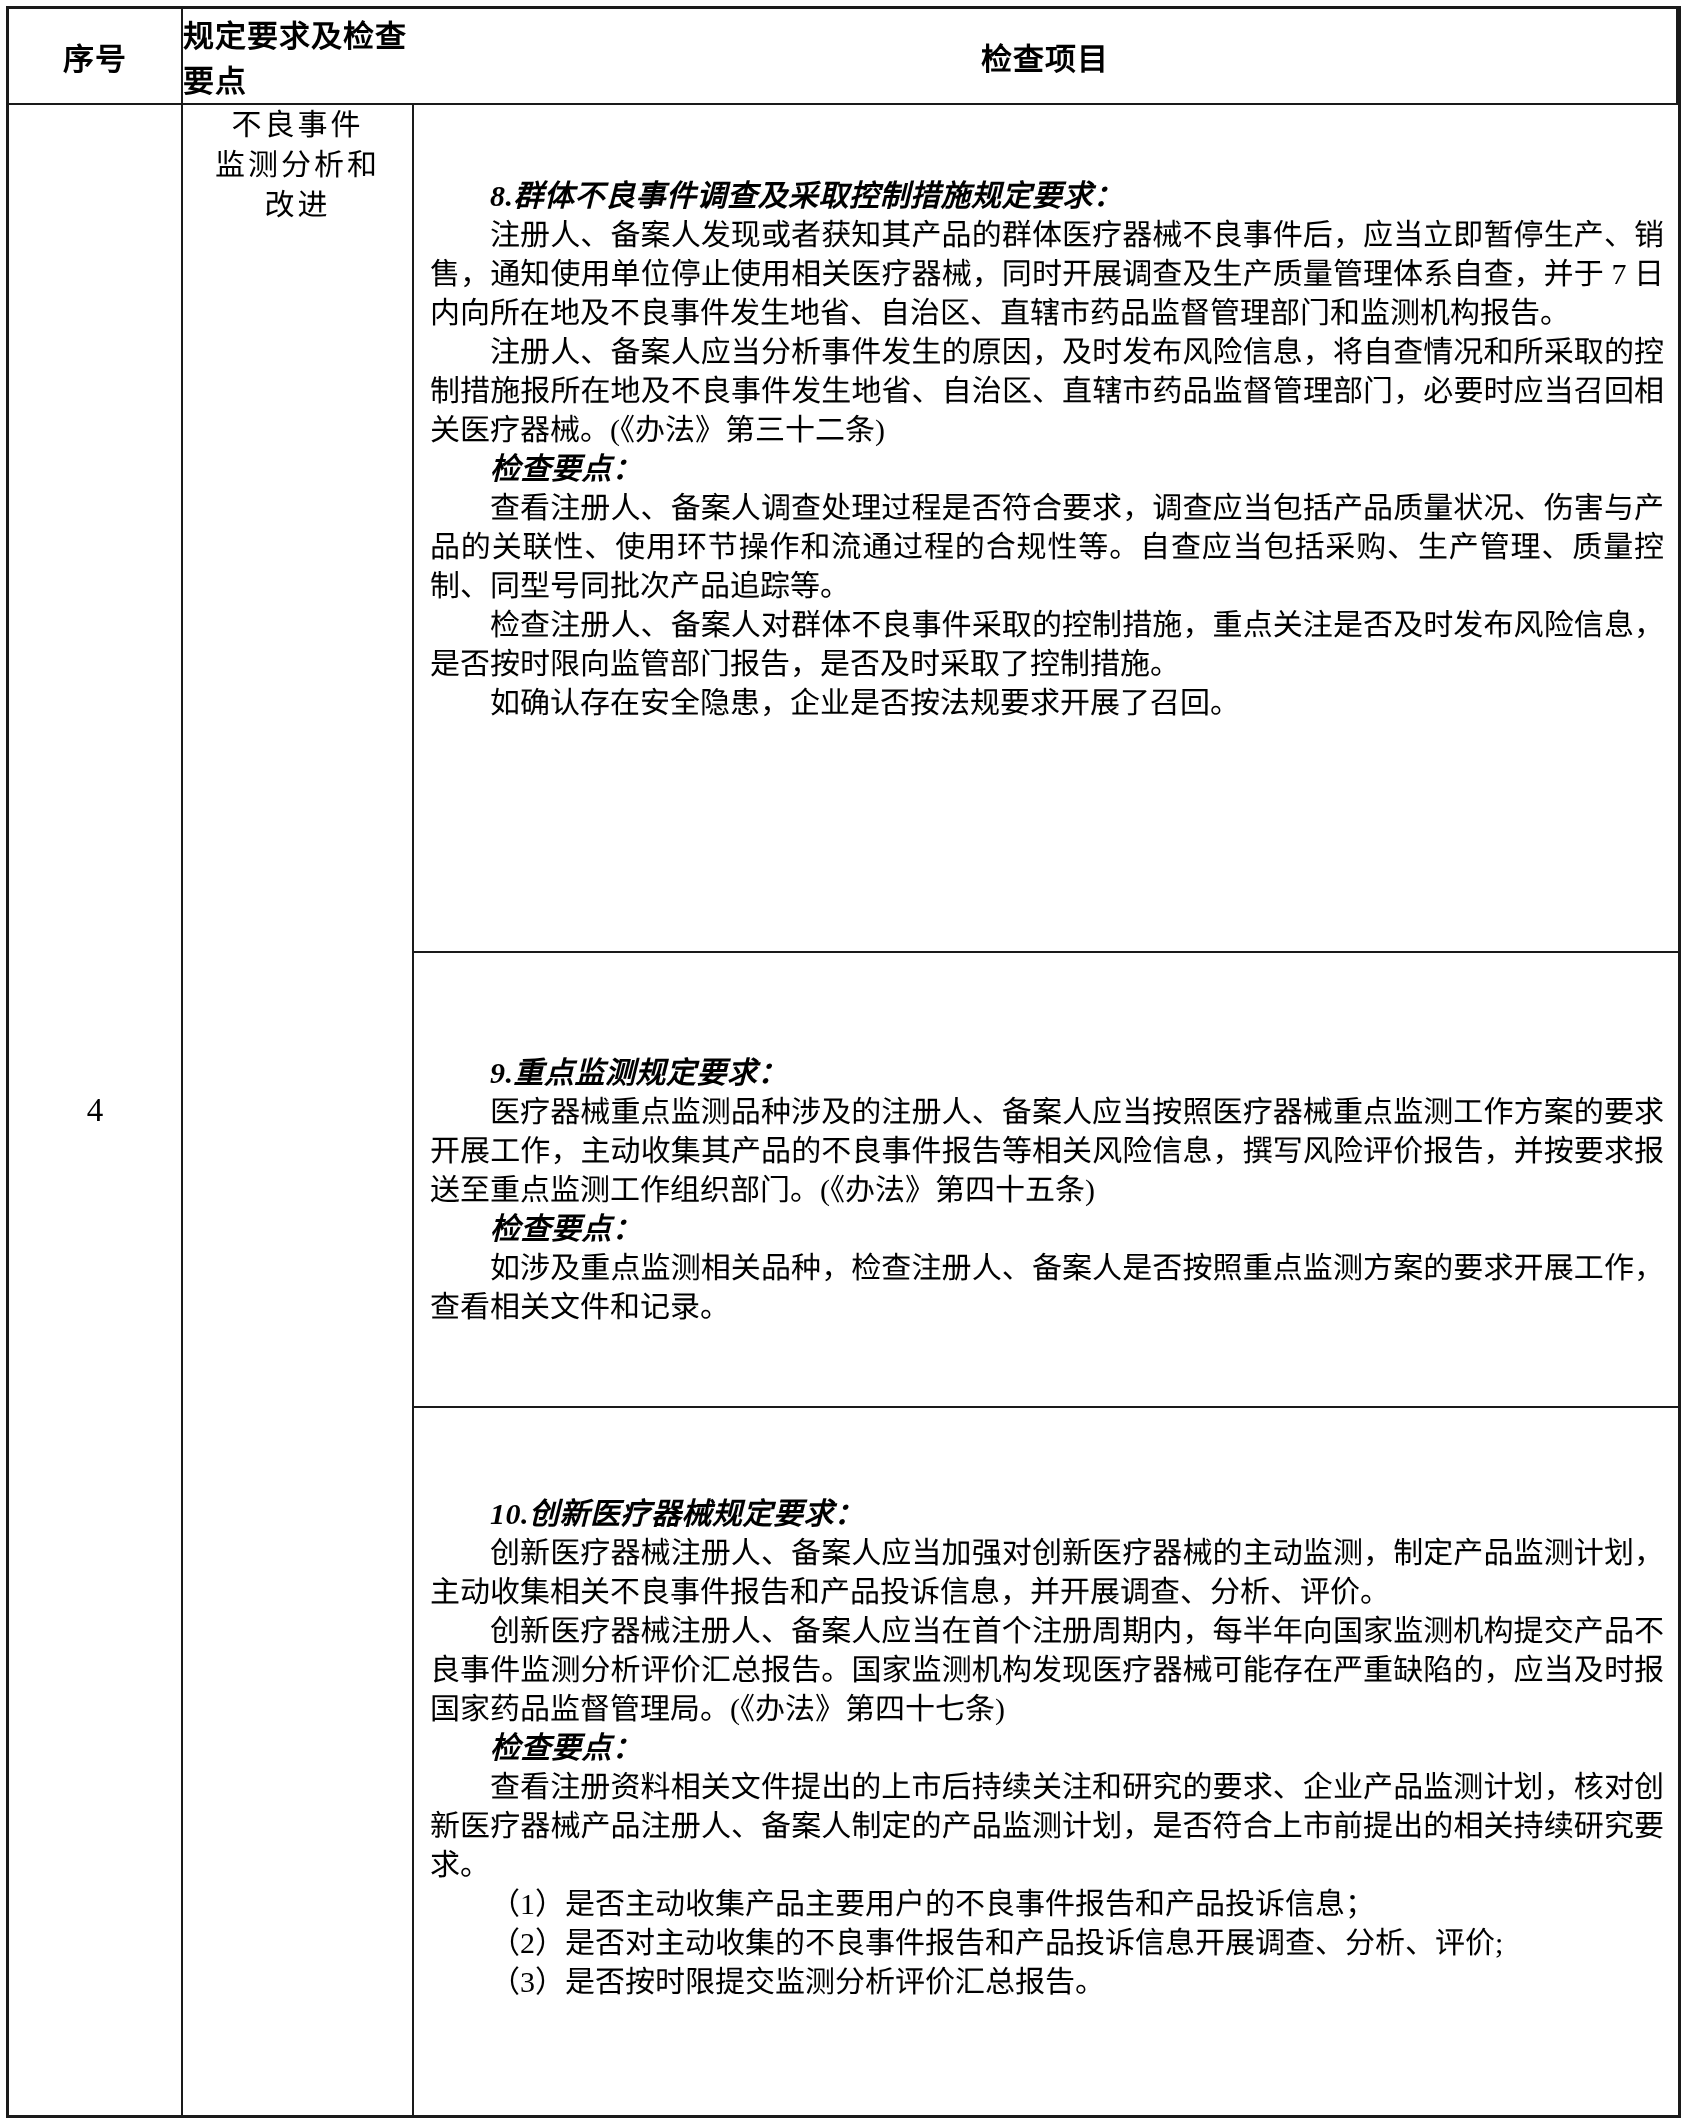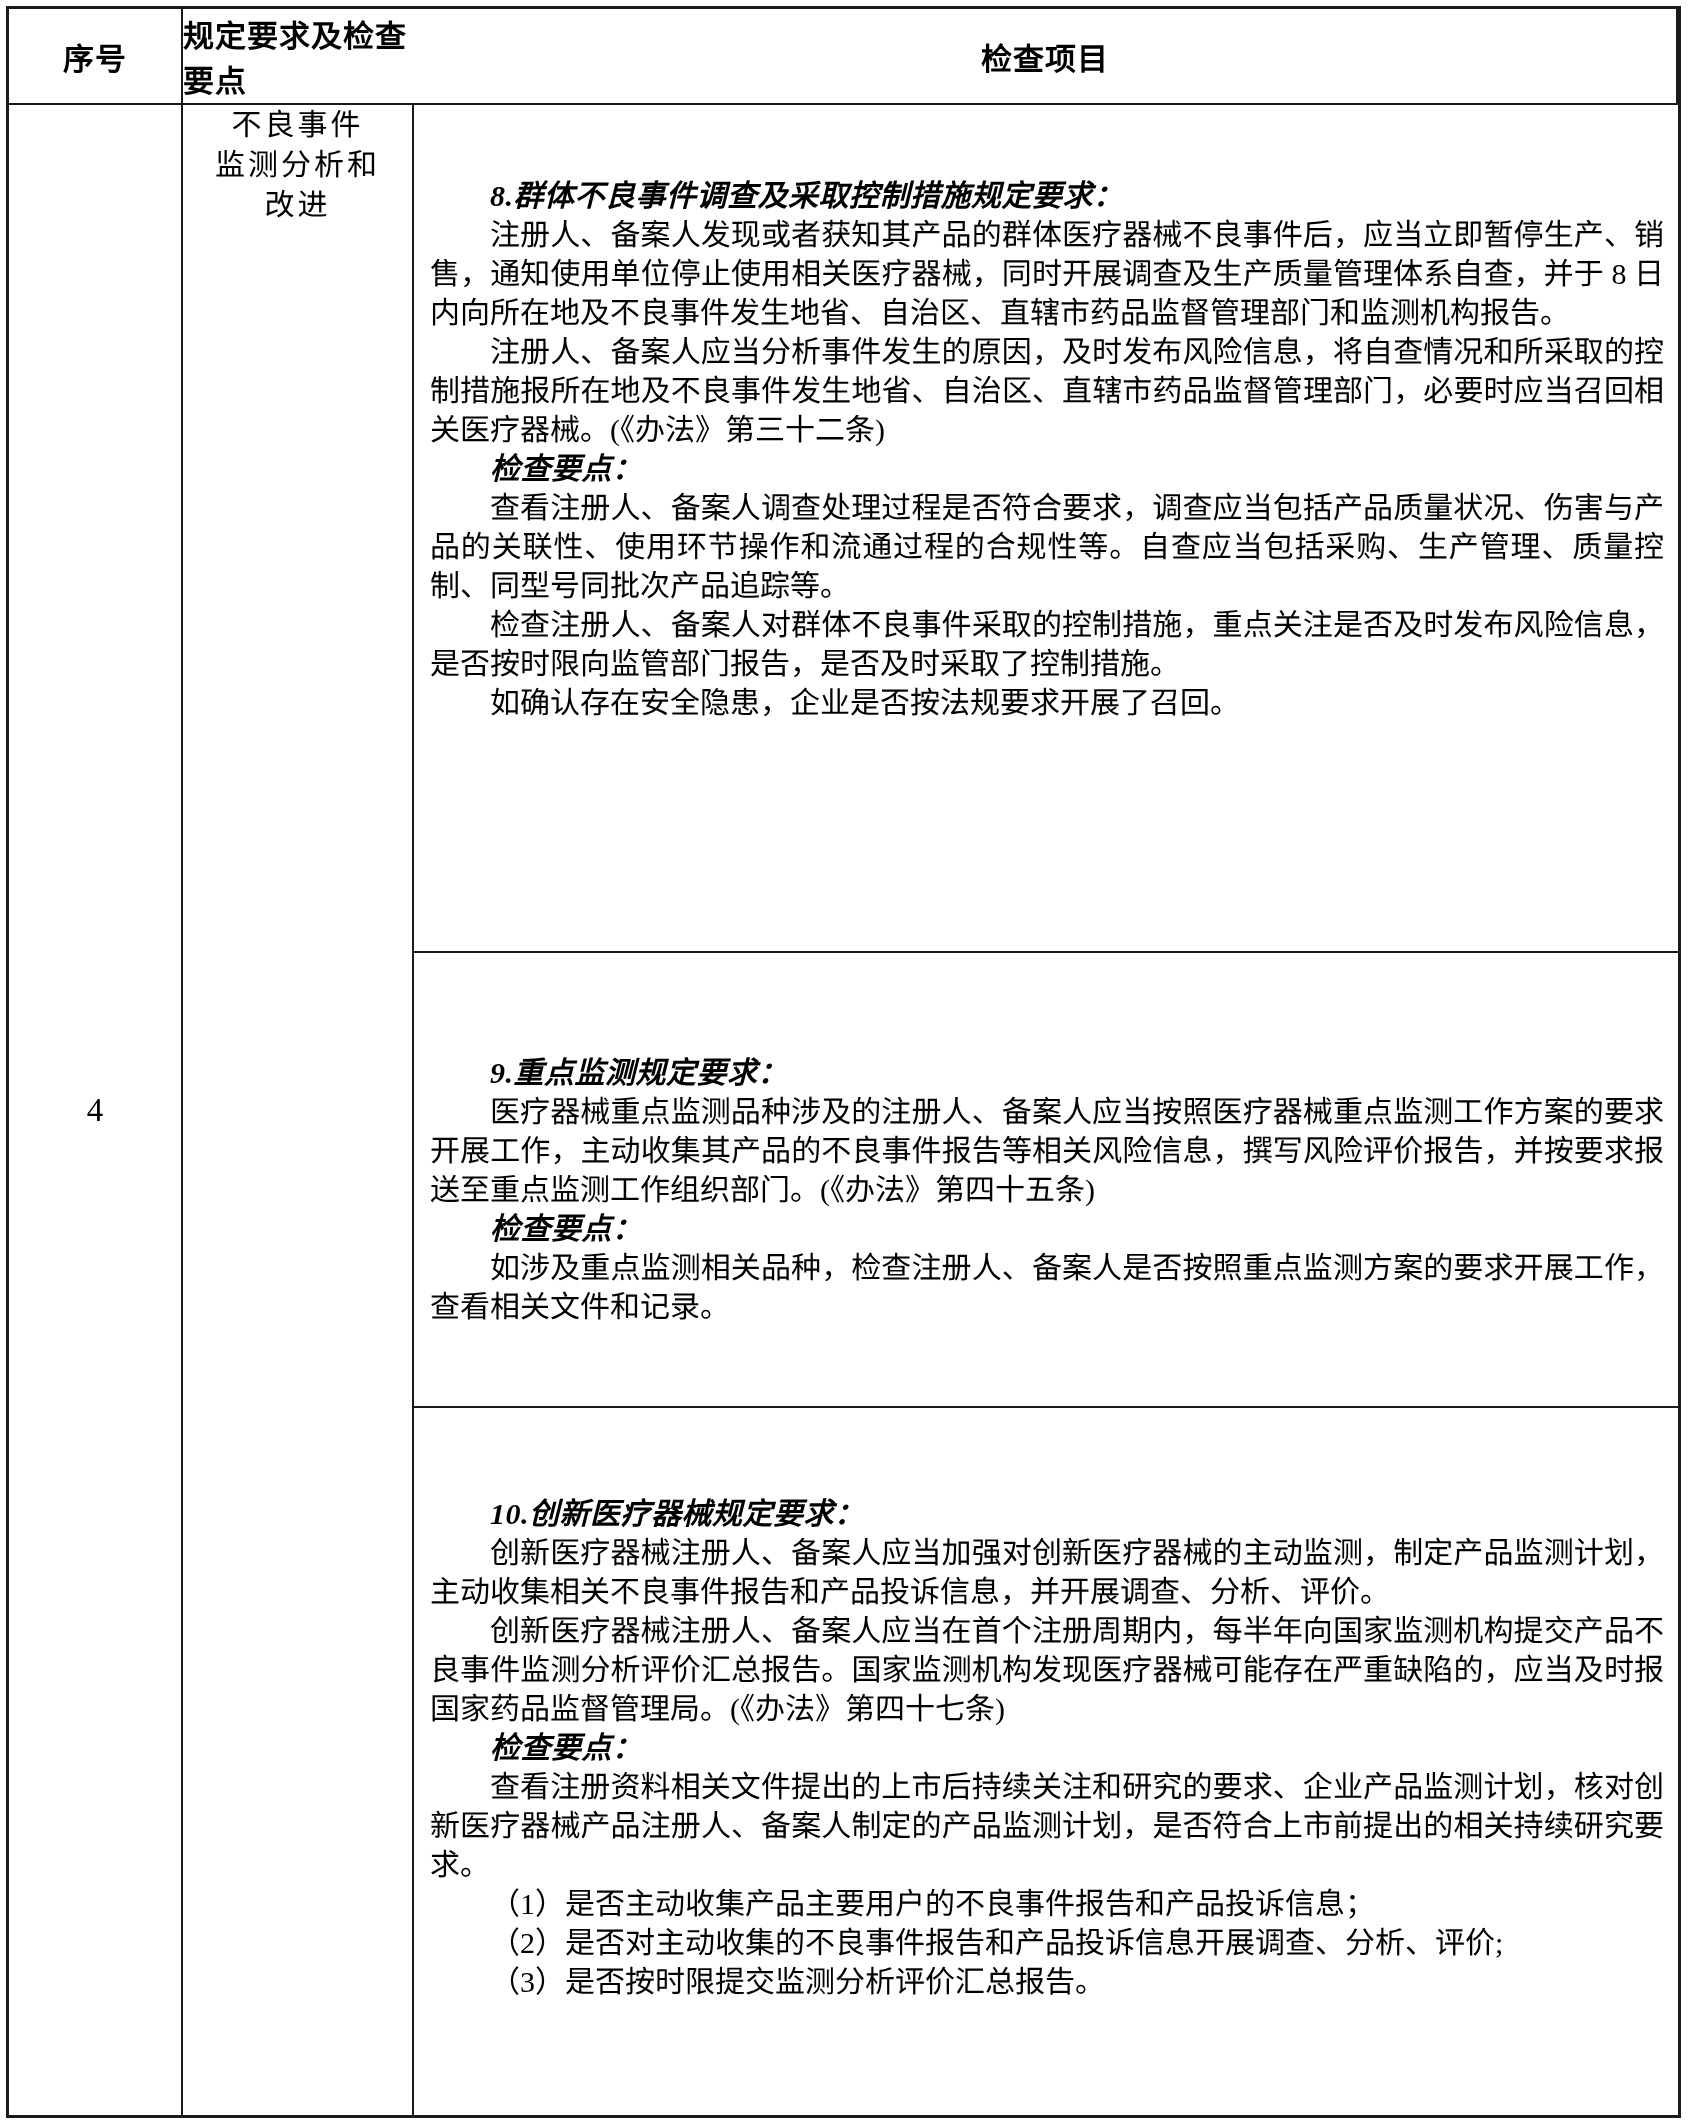--- a/index.html
+++ b/index.html
@@ -101,21 +101,21 @@
         <div>不良事件</div>
         <div>监测分析和</div>
         <div>改进</div>
       </div>
     </div>
 
     <div class="cell req-cell">
 
       <div class="subcell s1">
         <div class="sec-title">8.群体不良事件调查及采取控制措施规定要求：</div>
-        <div class="para">注册人、备案人发现或者获知其产品的群体医疗器械不良事件后，应当立即暂停生产、销售，通知使用单位停止使用相关医疗器械，同时开展调查及生产质量管理体系自查，并于 8 日内向所在地及不良事件发生地省、自治区、直辖市药品监督管理部门和监测机构报告。</div>
+        <div class="para">注册人、备案人发现或者获知其产品的群体医疗器械不良事件后，应当立即暂停生产、销售，通知使用单位停止使用相关医疗器械，同时开展调查及生产质量管理体系自查，并于 7 日内向所在地及不良事件发生地省、自治区、直辖市药品监督管理部门和监测机构报告。</div>
         <div class="para">注册人、备案人应当分析事件发生的原因，及时发布风险信息，将自查情况和所采取的控制措施报所在地及不良事件发生地省、自治区、直辖市药品监督管理部门，必要时应当召回相关医疗器械。(《办法》第三十二条)</div>
         <div class="check-title">检查要点：</div>
         <div class="para">查看注册人、备案人调查处理过程是否符合要求，调查应当包括产品质量状况、伤害与产品的关联性、使用环节操作和流通过程的合规性等。自查应当包括采购、生产管理、质量控制、同型号同批次产品追踪等。</div>
         <div class="para">检查注册人、备案人对群体不良事件采取的控制措施，重点关注是否及时发布风险信息，是否按时限向监管部门报告，是否及时采取了控制措施。</div>
         <div class="para">如确认存在安全隐患，企业是否按法规要求开展了召回。</div>
       </div>
 
       <div class="subcell s2">
         <div class="sec-title">9.重点监测规定要求：</div>
         <div class="para">医疗器械重点监测品种涉及的注册人、备案人应当按照医疗器械重点监测工作方案的要求开展工作，主动收集其产品的不良事件报告等相关风险信息，撰写风险评价报告，并按要求报送至重点监测工作组织部门。(《办法》第四十五条)</div>

